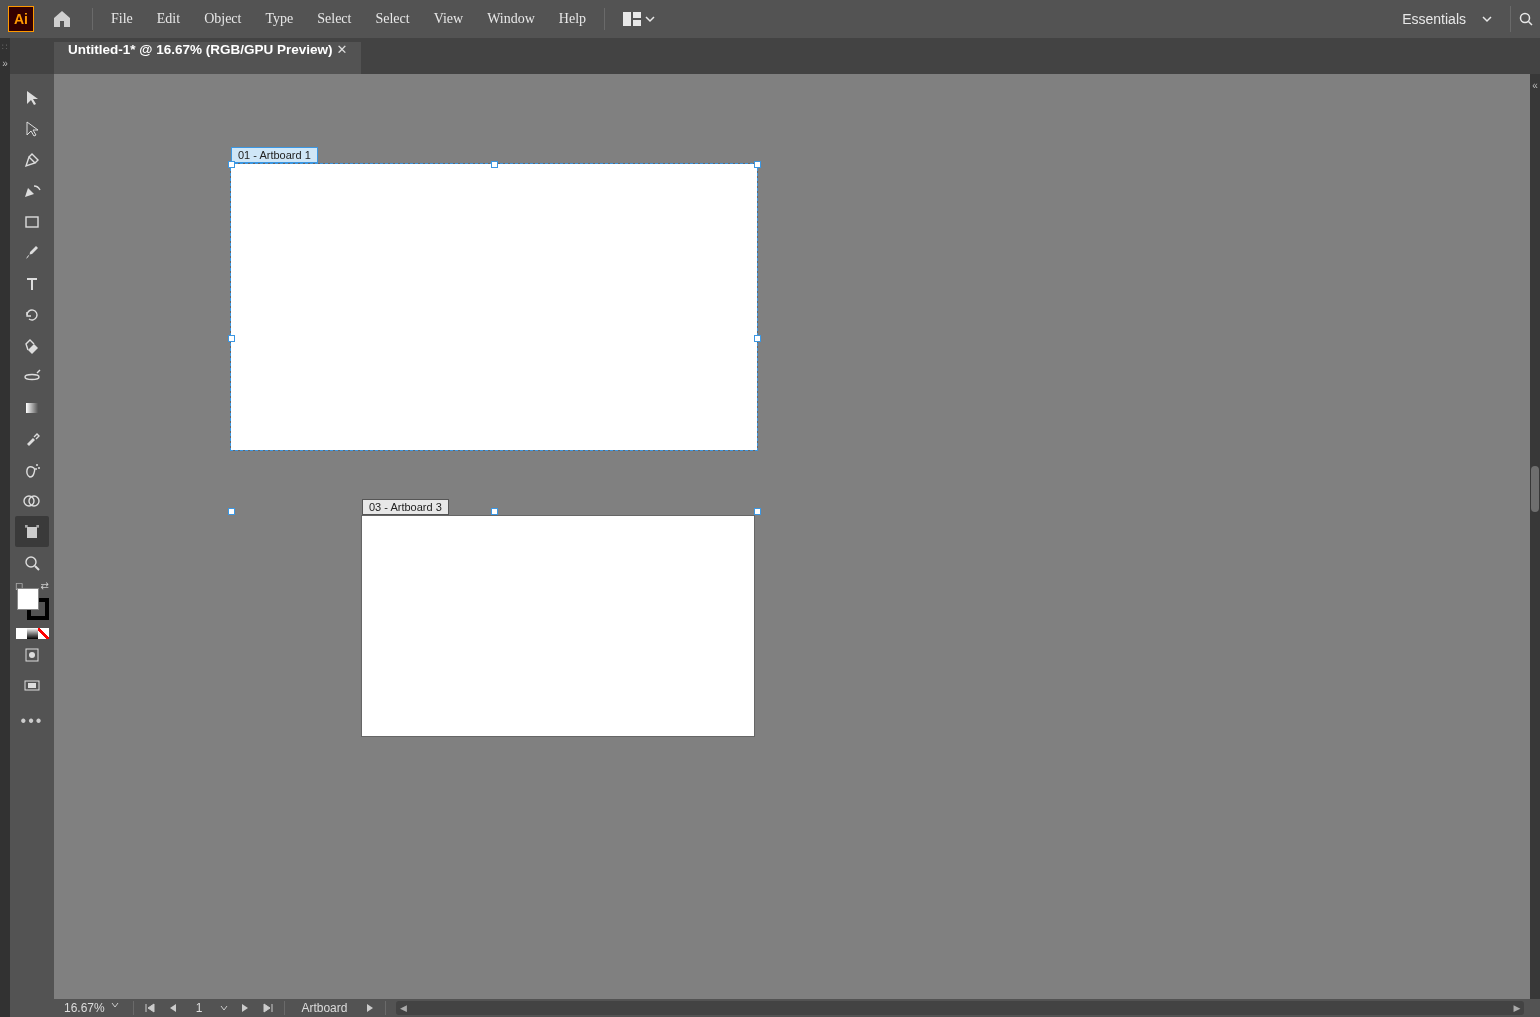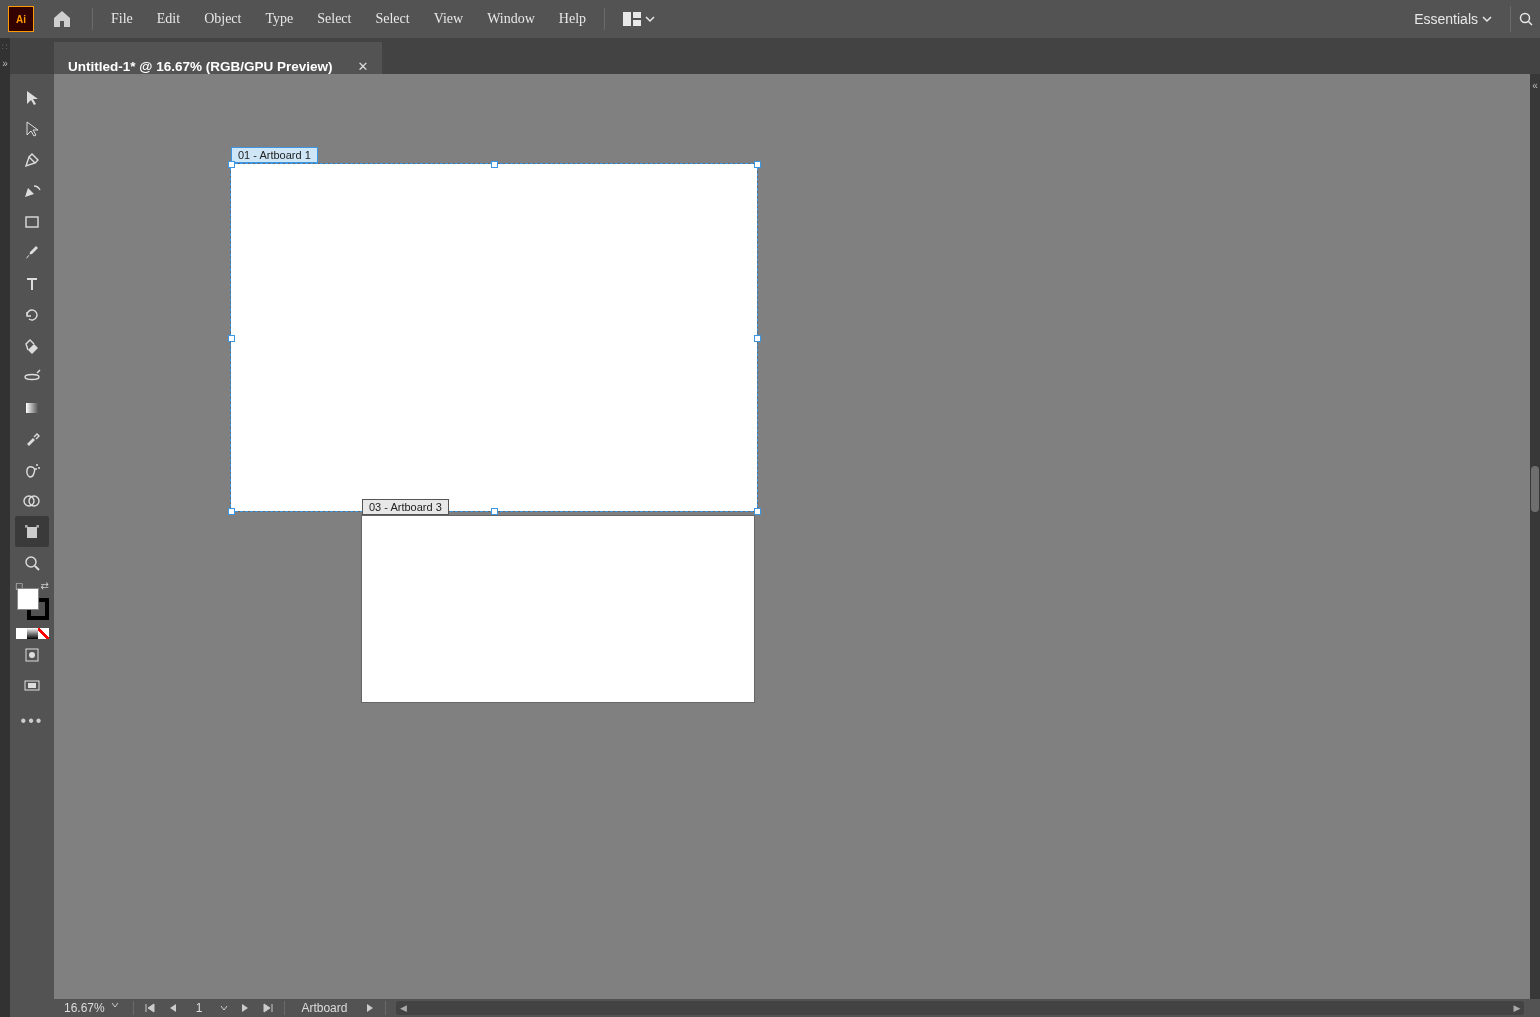--- a/index.html
+++ b/index.html
@@ -1,31 +1,31 @@
 <!DOCTYPE html>
 <html><head>
 <meta charset="utf-8">
 <style>
 * { margin: 0; padding: 0; box-sizing: border-box; font-family: "Segoe UI", Arial, sans-serif; }
 body { width: 1540px; height: 1017px; background: #535353; overflow: hidden; position: relative; }
 
 
 .menubar { height: 38px; background: #535353; display: flex; align-items: center; padding: 0 8px; gap: 0; color: #e8e8e8; font-size: 14px; }
-.menubar .ai-logo { width: 26px; height: 26px; background: #330000; display: flex; align-items: center; justify-content: center; color: #ff9a00; font-weight: bold; font-size: 10px; margin-right: 10px; border:1px solid #ff9a00;}
+.menubar .ai-logo { width: 26px; height: 26px; background: #330000; display: flex; align-items: center; justify-content: center; color: #ff9a00; font-weight: bold; font-size: 14px; margin-right: 10px; border:1px solid #ff9a00;}
 .menubar .home-icon { color: #d8d8d8; margin-right: 6px; display:flex; align-items:center; padding: 6px 8px; }
 .menubar .divider { width: 1px; height: 22px; background: #6a6a6a; margin: 0 6px; }
 .menubar .menu-item { padding: 8px 12px; cursor: pointer; font-family: Liberation Serif, serif; }
 .menubar .layout-switch { display: flex; align-items: center; gap: 4px; margin-left: 6px; padding:4px 6px;}
 .menubar .spacer { flex: 1; }
-.menubar .workspace { display: flex; align-items: center; gap: 4px; padding: 6px 10px; }
+.menubar .workspace { display: flex; align-items: center; gap: 16px; padding: 6px 10px; }
 .menubar .search-stub { width: 22px; text-align:center; border-left:1px solid #6a6a6a; padding:6px 0 6px 8px; margin-left:8px;}
 
 
 .tabbar { height: 36px; background: #434343; display: flex; align-items: stretch; padding-left: 54px; }
-.tabbar .doc-tab { background: #535353; color: #fff; display: flex; align-items: flex-end; padding: 0 14px; font-size: 13.5px; font-weight:600; gap: 25px; margin-top:4px; }
+.tabbar .doc-tab { background: #535353; color: #fff; display: flex; align-items: flex-start; padding: 0 14px; font-size: 13.5px; font-weight:600; gap: 4px; margin-top:4px; }
 .tabbar .doc-tab .close-x { color: #ddd; font-size: 13px; cursor:pointer; font-weight:400;}
 
 
 .far-left { position: absolute; left: 0; top: 38px; width: 10px; bottom: 0; background: #323232; }
 .far-left .grip { color:#666; font-size:9px; text-align:center; margin-top:4px; letter-spacing:1px;}
 .far-left .expand { color:#bbb; font-size:10px; text-align:center; margin-top:6px;}
 
 
 .toolbox { position: absolute; left: 10px; top: 74px; width: 44px; bottom: 0; background: #535353; display: flex; flex-direction: column; align-items: center; padding-top: 8px; gap: 0; }
 .toolbox .tool { width: 34px; height: 31px; display: flex; align-items: center; justify-content: center; color: #ddd; cursor: pointer; border-radius:2px;}
@@ -245,32 +245,32 @@
         <rect x="2" y="4" width="14" height="9" stroke="#ddd" fill="none"></rect>
         <rect x="5" y="6" width="8" height="5" fill="#ddd"></rect>
       </svg>
     </div>
     <div class="tool">
       <span class="dots">•••</span>
     </div>
   </div>
 
 <div class="canvas-area" id="canvas">
-    <div class="artboard selected" style="left: 177px; top: 90px; width: 526px; height: 347px;">
+    <div class="artboard selected" style="left: 177px; top: 90px; width: 526px; height: 286px;">
       <div class="label">01 - Artboard 1</div>
       <div class="handle" style="left: -3px; top: -3px;"></div>
       <div class="handle" style="left: 260px; top: -3px;"></div>
       <div class="handle" style="left: 523px; top: -3px;"></div>
       <div class="handle" style="left: -3px; top: 170.5px;"></div>
       <div class="handle" style="left: 523px; top: 170.5px;"></div>
       <div class="handle" style="left: -3px; top: 344px;"></div>
       <div class="handle" style="left: 260px; top: 344px;"></div>
       <div class="handle" style="left: 523px; top: 344px;"></div>
     </div>
-    <div class="artboard" style="left: 308px; top: 442px; width: 392px; height: 186px;">
+    <div class="artboard" style="left: 308px; top: 442px; width: 392px; height: 220px;">
       <div class="label">03 - Artboard 3</div>
     </div>
   </div>
 
 <div class="right-strip">
   <div class="arrow">«</div>
   <div class="scrollthumb"></div>
 </div>
 
 <div class="statusbar">

